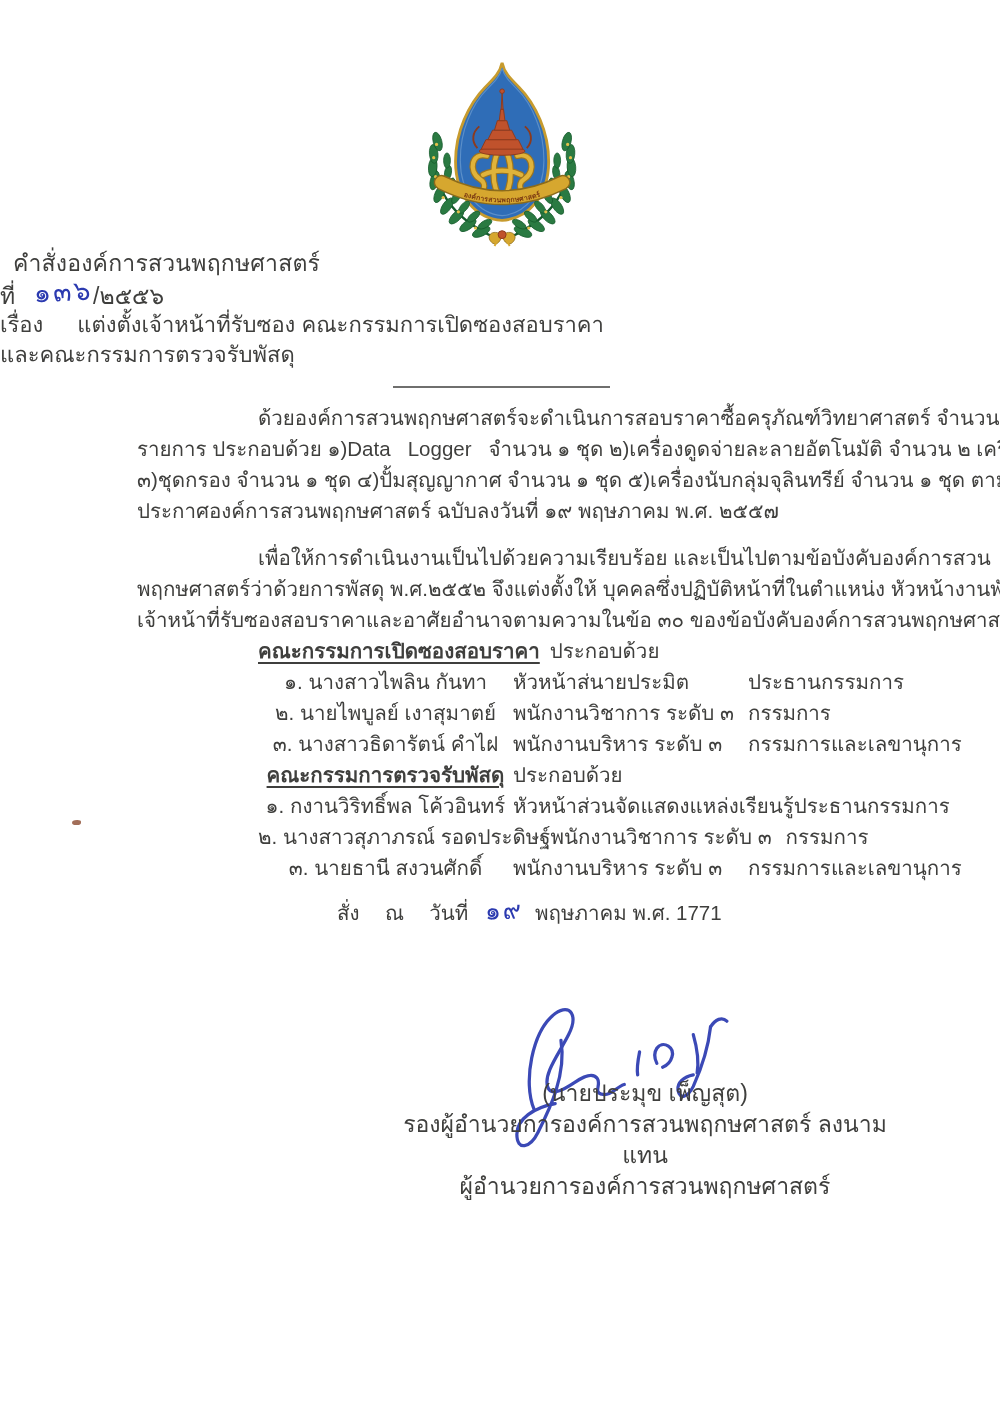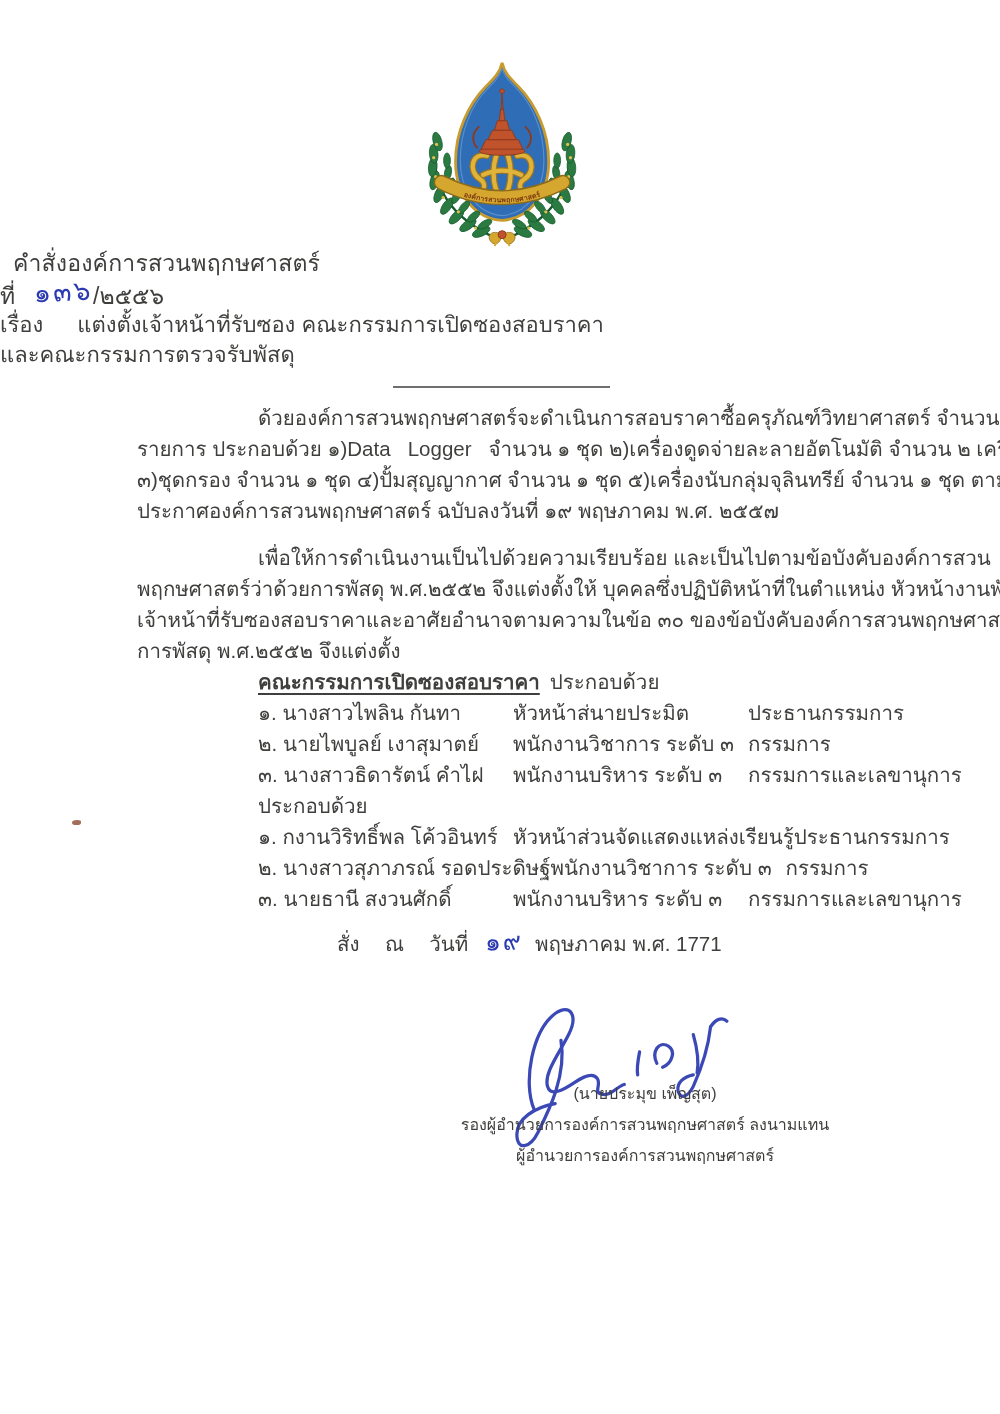--- a/index.html
+++ b/index.html
@@ -24,31 +24,31 @@
   .divider{position:absolute; left:393px; top:386px; width:217px; height:2px; background:#6f6f6e;}
   .flow{
     position:absolute; left:137px; top:402px; width:780px;
     font-size:20.5px; line-height:31px;
   }
   .line{white-space:pre; }
   .indent{text-indent:121px;}
   .p2{margin-top:16px;}
   .crow{display:flex; white-space:pre;}
   .c-ind{flex:0 0 121px;}
-  .c-name{flex:0 0 255px; white-space:nowrap;}
+  .c-name{flex:0 0 255px; white-space:nowrap;text-align:center;}
   .c-pos{flex:0 0 auto; min-width:235px; white-space:nowrap;}
   .c-role{white-space:nowrap;}
   .u{text-decoration:underline; text-underline-offset:4px; text-decoration-thickness:1.5px; font-weight:600;}
   .heading-suffix{margin-left:10px; font-weight:400;}
   .dateline{margin-top:14px; margin-left:200px; display:flex; align-items:center; white-space:pre;}
   .dateline .ws{word-spacing:7px;}
   .sig-scribble{position:absolute; left:505px; top:1002px; width:250px; height:163px; overflow:visible;}
   .sig-block{
     position:absolute; left:395px; top:1078px; width:500px;
-    text-align:center; font-size:16px; line-height:31px;
+    text-align:center; font-size:23px; line-height:31px;
   }
   .speck{position:absolute; left:72px; top:820px; width:9px; height:5px;
     background:#8b4a2f; border-radius:60% 40% 50% 50%; opacity:.8;}
   .band-text{font-size:7.3px; fill:#7b3a12; letter-spacing:.2px; font-weight:700;}
 </style>
 </head>
 <body>
 
 <div class="doc">
 
@@ -169,21 +169,20 @@
   <div class="flow">
     <div class="line indent">ด้วยองค์การสวนพฤกษศาสตร์จะดำเนินการสอบราคาซื้อครุภัณฑ์วิทยาศาสตร์ จำนวน5</div>
     <div class="line">รายการ ประกอบด้วย ๑)Data   Logger   จำนวน ๑ ชุด ๒)เครื่องดูดจ่ายละลายอัตโนมัติ จำนวน ๒ เครื่อง</div>
     <div class="line">๓)ชุดกรอง จำนวน ๑ ชุด ๔)ปั้มสุญญากาศ จำนวน ๑ ชุด ๕)เครื่องนับกลุ่มจุลินทรีย์ จำนวน ๑ ชุด ตาม</div>
     <div class="line">ประกาศองค์การสวนพฤกษศาสตร์ ฉบับลงวันที่ ๑๙ พฤษภาคม พ.ศ. ๒๕๕๗</div>
 
     <div class="p2">
       <div class="line indent">เพื่อให้การดำเนินงานเป็นไปด้วยความเรียบร้อย และเป็นไปตามข้อบังคับองค์การสวน</div>
       <div class="line">พฤกษศาสตร์ว่าด้วยการพัสดุ พ.ศ.๒๕๕๒ จึงแต่งตั้งให้ บุคคลซึ่งปฏิบัติหน้าที่ในตำแหน่ง หัวหน้างานพัสดุ เป็น</div>
       <div class="line">เจ้าหน้าที่รับซองสอบราคาและอาศัยอำนาจตามความในข้อ ๓๐ ของข้อบังคับองค์การสวนพฤกษศาสตร์ว่าด้วย</div>
-      <div class="line">การพัสดุ พ.ศ.๒๕๕๒ จึงแต่งตั้ง</div>
     </div>
 
     <div class="crow">
       <span class="c-ind"></span>
       <span><span class="u">คณะกรรมการเปิดซองสอบราคา</span><span class="heading-suffix">ประกอบด้วย</span></span>
     </div>
     <div class="crow">
       <span class="c-ind"></span>
       <span class="c-name"><span>๑. </span><span>นางสาวไพลิน กันทา</span></span>
       <span class="c-pos">หัวหน้าส่นายประมิต</span>
@@ -197,20 +196,21 @@
     </div>
     <div class="crow">
       <span class="c-ind"></span>
       <span class="c-name"><span>๓. </span><span>นางสาวธิดารัตน์ คำไฝ</span></span>
       <span class="c-pos">พนักงานบริหาร ระดับ ๓</span>
       <span class="c-role">กรรมการและเลขานุการ</span>
     </div>
 
     <div class="crow">
       <span class="c-ind"></span>
+      <span class="c-name"><span class="u">คณะกรรมการตรวจรับพัสดุ</span></span>
       <span>ประกอบด้วย</span>
     </div>
     <div class="crow">
       <span class="c-ind"></span>
       <span class="c-name"><span>๑. </span><span>กงานวิริทธิ์พล โค้วอินทร์</span></span>
       <span class="c-pos">หัวหน้าส่วนจัดแสดงแหล่งเรียนรู้ </span>
       <span class="c-role">ประธานกรรมการ</span>
     </div>
     <div class="crow">
       <span class="c-ind"></span>

